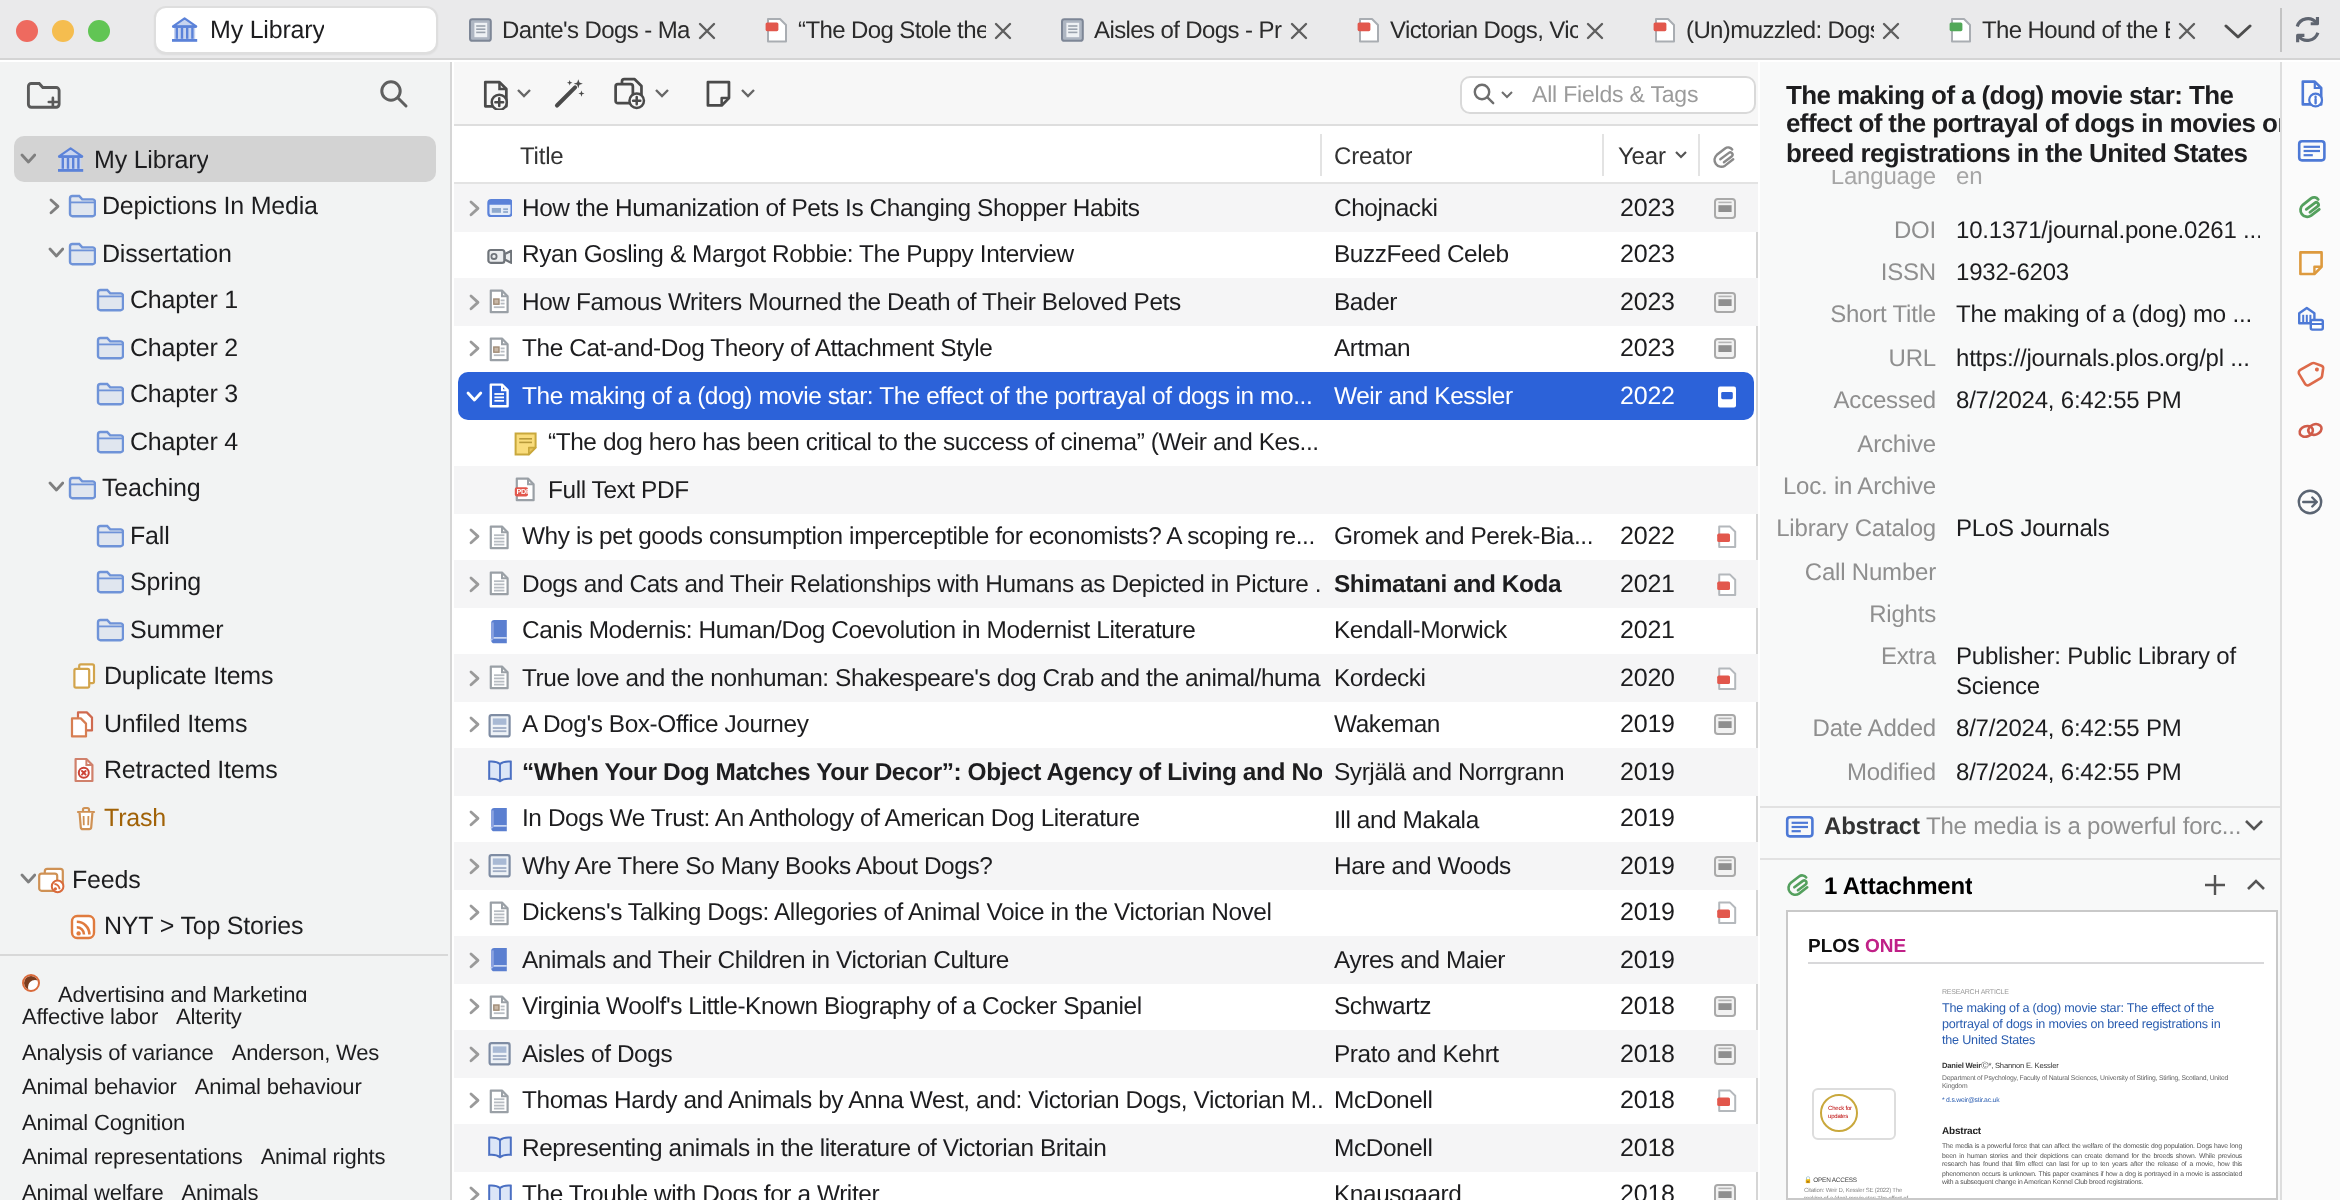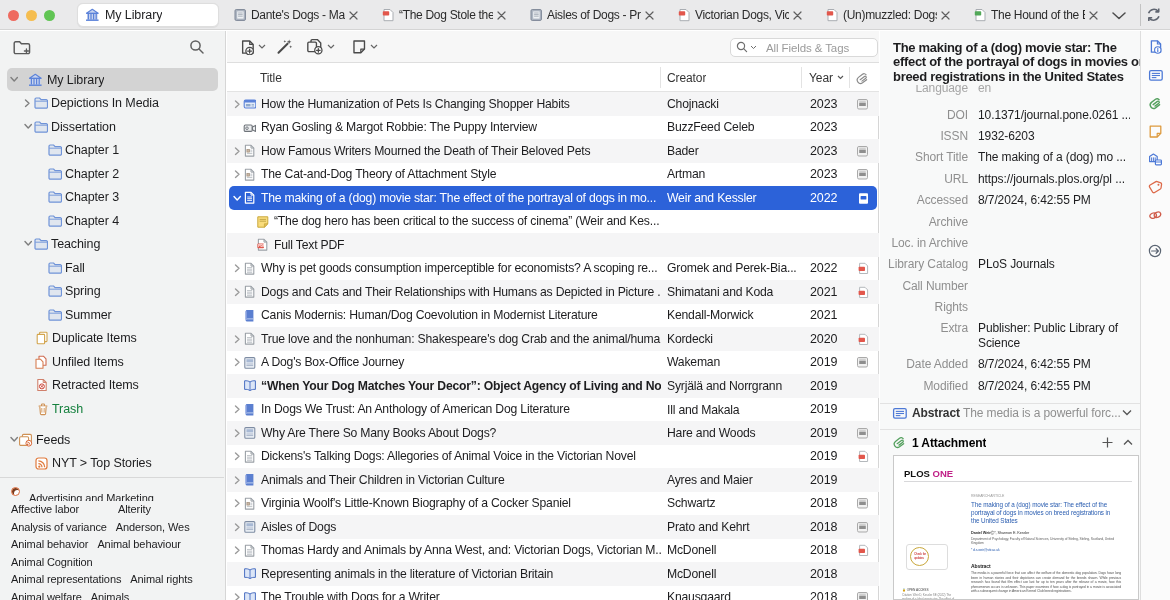--- a/index.html
+++ b/index.html
@@ -187,21 +187,21 @@
         <circle cx="6.9" cy="8.4" r="2.5" fill="#fff" stroke="#cc4437" stroke-width="1"></circle>
         <path d="M6 7.5 l1.8 1.8 M7.8 7.5 l-1.8 1.8" stroke="#cc4437" stroke-width="1" stroke-linecap="round"></path>
       </svg>
 <div class="row" style="left:52px;top:342.5px;height:23.5px;font-size:12.5px;color:#1d1d1f;">Retracted Items</div>
 <svg width="14" height="14" viewBox="0 0 14 14" style="position:absolute;left:36px;top:370.5px;">
         <path d="M3 4 h8 M5.5 4 v-1.2 a0.8 0.8 0 0 1 0.8-0.8 h1.4 a0.8 0.8 0 0 1 0.8 0.8 v1.2" fill="none" stroke="#cf9154" stroke-width="1.1" stroke-linecap="round"></path>
         <path d="M3.8 4.4 l0.6 7.3 a1 1 0 0 0 1 0.9 h3.2 a1 1 0 0 0 1-0.9 l0.6-7.3" fill="#fff" stroke="#cf9154" stroke-width="1.1"></path>
         <line x1="5.8" y1="6" x2="5.9" y2="10.6" stroke="#cf9154" stroke-width="0.9"></line>
         <line x1="8.2" y1="6" x2="8.1" y2="10.6" stroke="#cf9154" stroke-width="0.9"></line>
       </svg>
-<div class="row" style="left:52px;top:366.0px;height:23.5px;font-size:12.5px;color:#15803d;">Trash</div>
+<div class="row" style="left:52px;top:366.0px;height:23.5px;font-size:12.5px;color:#a16207;">Trash</div>
 <svg width="8" height="9" viewBox="0 0 8 9" style="position:absolute;left:10px;top:404.5px;">
         <polyline points="1,1.5 4.2,5 7.4,1.5" fill="none" stroke="#7f7f7f" stroke-width="1.4" stroke-linecap="round" stroke-linejoin="round"></polyline>
       </svg>
 <svg width="15" height="14" viewBox="0 0 15 14" style="position:absolute;left:18px;top:401.5px;">
         <rect x="4.4" y="1.4" width="9" height="8.6" rx="1.2" fill="#fff" stroke="#cf9154" stroke-width="1.1"></rect>
         <rect x="1.6" y="3.8" width="9" height="8.6" rx="1.2" fill="#fff" stroke="#cf9154" stroke-width="1.1"></rect>
         <circle cx="10.8" cy="10.2" r="2.9" fill="#fff" stroke="#d96a3b" stroke-width="1"></circle>
         <circle cx="9.7" cy="11.4" r="0.8" fill="#d96a3b"></circle>
         <path d="M9.2 9 a2.6 2.6 0 0 1 2.6 2.6" fill="none" stroke="#d96a3b" stroke-width="0.9"></path>
       </svg>
@@ -212,21 +212,21 @@
         <path d="M3.4 6.6 a3.6 3.6 0 0 1 3.6 3.6 M3.4 3.9 a6.3 6.3 0 0 1 6.3 6.3" fill="none" stroke="#e07b3e" stroke-width="1.3"></path>
       </svg>
 <div class="row" style="left:52px;top:420.5px;height:23.5px;font-size:12.5px;">NYT &gt; Top Stories</div>
 <div class="abs" style="left:0;top:446px;width:224px;height:1px;background:#d8d8d8;"></div>
 <div class="row" style="left:11px;top:452.0px;height:17.5px;font-size:11px;color:#1d1d1f;">
         <span style="display:inline-block;width:9px;height:9px;border-radius:50%;background:#fff;border:1.6px solid #d96a3b;box-shadow:inset 2px 2px 0 #7a3d1f;margin-right:9px;"></span>
         <span style="margin-right:9px;margin-top:12px;">Advertising and Marketing</span>
       </div>
 <div class="row" style="left:11px;top:469.5px;height:17.5px;font-size:11px;color:#1d1d1f;">
         <span style="margin-right:9px;">Affective labor</span>
-        <span style="margin-right:9px;margin-left:30px;">Alterity</span>
+        <span style="margin-right:9px;">Alterity</span>
       </div>
 <div class="row" style="left:11px;top:487.0px;height:17.5px;font-size:11px;color:#1d1d1f;">
         <span style="margin-right:9px;">Analysis of variance</span>
         <span style="margin-right:9px;">Anderson, Wes</span>
       </div>
 <div class="row" style="left:11px;top:504.5px;height:17.5px;font-size:11px;color:#1d1d1f;">
         <span style="margin-right:9px;">Animal behavior</span>
         <span style="margin-right:9px;">Animal behaviour</span>
       </div>
 <div class="row" style="left:11px;top:522.0px;height:17.5px;font-size:11px;color:#1d1d1f;">
@@ -420,21 +420,21 @@
       </svg>
 <svg width="13" height="14" viewBox="0 0 13 14" style="position:absolute;left:16px;top:254.0px;">
         <path d="M2.4 1.3 h5.6 l2.8 2.8 v8 h-8.4 z" fill="#fff" stroke="#9aa0a6" stroke-width="1.1" stroke-linejoin="round"></path>
         <path d="M8 1.3 v2.8 h2.8" fill="none" stroke="#9aa0a6" stroke-width="1"></path>
         <line x1="4" y1="5.6" x2="9.2" y2="5.6" stroke="#b7bcc2" stroke-width="0.9"></line>
         <line x1="4" y1="7.2" x2="9.2" y2="7.2" stroke="#b7bcc2" stroke-width="0.9"></line>
         <line x1="4" y1="8.8" x2="9.2" y2="8.8" stroke="#b7bcc2" stroke-width="0.9"></line>
         <line x1="4" y1="10.3" x2="9.2" y2="10.3" stroke="#b7bcc2" stroke-width="0.9"></line>
       </svg>
 <div class="row" style="left:34px;top:249.0px;height:23.5px;width:400px;color:#1d1d1f;font-size:12.2px;letter-spacing:-0.2px;font-weight:400;">Dogs and Cats and Their Relationships with Humans as Depicted in Picture ...</div>
-<div class="row" style="left:440px;top:249.0px;height:23.5px;width:132px;color:#1d1d1f;font-size:12.2px;letter-spacing:-0.2px;font-weight:400;">Shimatani and Koda</div>
+<div class="row" style="left:440px;top:249.0px;height:23.5px;width:132px;color:#1d1d1f;font-size:12.2px;letter-spacing:-0.2px;font-weight:700;">Shimatani and Koda</div>
 <div class="row" style="left:583px;top:249.0px;height:23.5px;width:30px;color:#1d1d1f;font-size:12.5px;font-weight:400;">2021</div>
 <svg width="12" height="13" viewBox="0 0 12 13" style="position:absolute;left:630px;top:254.5px;">
         <path d="M2.6 1.3 h5.4 l2.6 2.6 v7.6 h-8 z" fill="#fff" stroke="#b4b8bc" stroke-width="1" stroke-linejoin="round"></path>
         <rect x="1.6" y="4.8" width="6.4" height="4.2" rx="0.8" fill="#e2574c"></rect>
       </svg>
 <svg width="13" height="14" viewBox="0 0 13 14" style="position:absolute;left:16px;top:277.5px;">
         <path d="M2.6 2.4 a1.5 1.5 0 0 1 1.5-1.4 h6.3 v11.6 h-6.3 a1.5 1.5 0 0 1 -1.5-1.4 z" fill="#5b7fd0"></path>
         <path d="M2.6 11.2 a1.5 1.5 0 0 1 1.5-1.3 h6.3" fill="none" stroke="#c9d6f2" stroke-width="0.9"></path>
         <rect x="2.6" y="2.2" width="1.3" height="8.4" fill="#8aa2e0"></rect>
       </svg>

